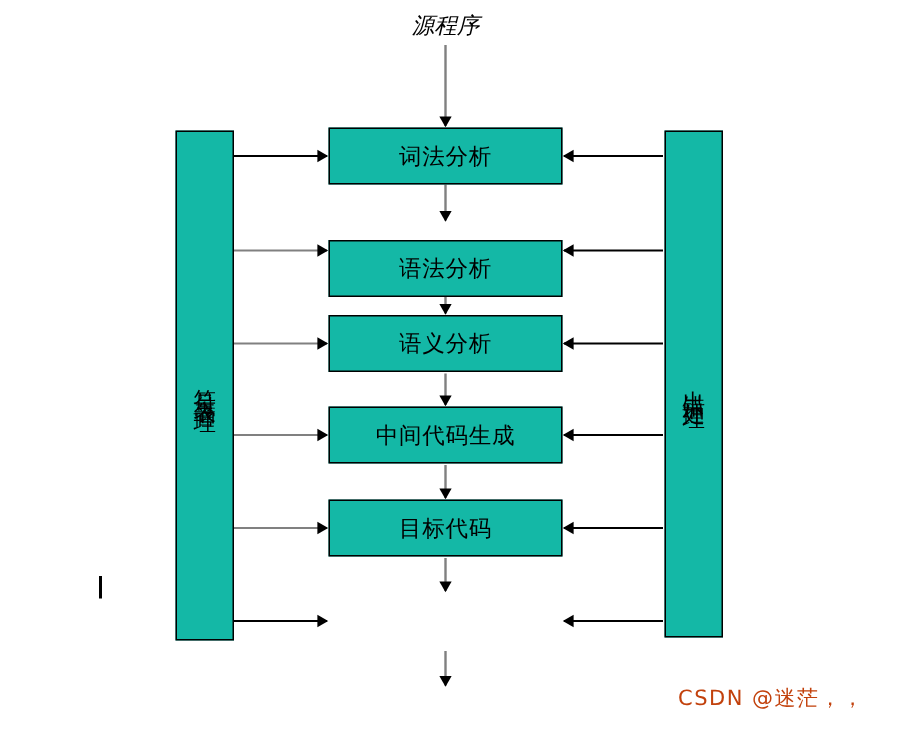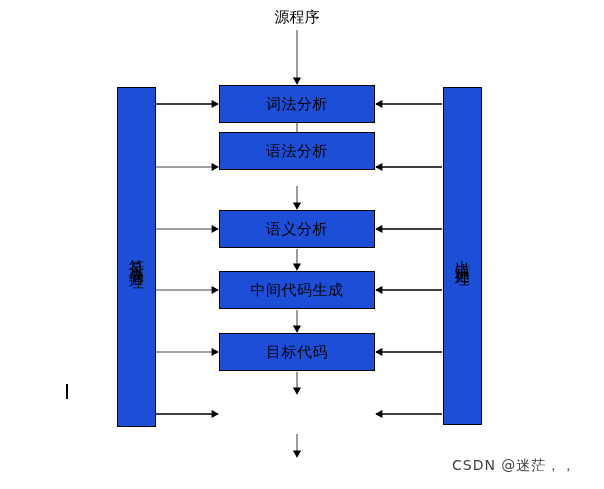--- a/index.html
+++ b/index.html
@@ -30,21 +30,21 @@
     top: 0;
     width: 604px;
     height: 489px;
     pointer-events: none;
   }
 
   .node-box {
     position: absolute;
     box-sizing: border-box;
     border: 1px solid #000000;
-    background: #1d4ed8;
+    background: #14b8a6;
     display: flex;
     align-items: center;
     justify-content: center;
   }
 
   .stage-box {
     width: 156px;
     height: 38px;
     left: 219px;
   }
@@ -74,20 +74,21 @@
     letter-spacing: 4px;
     white-space: nowrap;
   }
 
   .endpoint-label {
     position: absolute;
     font-size: 15px;
     line-height: 1;
     white-space: nowrap;
     text-align: center;
+    font-style: italic;
   }
   #source-label {
     left: 219px;
     top: 10px;
     width: 156px;
   }
   #target-label {
     left: 219px;
     top: 461px;
     width: 156px;
@@ -100,21 +101,21 @@
     width: 2px;
     height: 15px;
     background: #000000;
   }
 
   #watermark {
     position: absolute;
     left: 452px;
     top: 457px;
     font-size: 14px;
-    color: #404040;
+    color: #c2410c;
     letter-spacing: 1px;
     white-space: nowrap;
   }
 </style>
 </head>
 <body>
 
 <div id="diagram-canvas">
 
   <svg id="wires" viewBox="0 0 604 489" width="604" height="489" xmlns="http://www.w3.org/2000/svg">
@@ -163,21 +164,21 @@
   </div>
 
   <div class="node-box side-box right-side" id="error-handling-box">
     <span class="side-label">出错处理</span>
   </div>
 
   <div class="node-box stage-box" style="top:85px">
     <span class="stage-label">词法分析</span>
   </div>
 
-  <div class="node-box stage-box" style="top:132px">
+  <div class="node-box stage-box" style="top:160px">
     <span class="stage-label">语法分析</span>
   </div>
 
   <div class="node-box stage-box" style="top:210px">
     <span class="stage-label">语义分析</span>
   </div>
 
   <div class="node-box stage-box" style="top:271px">
     <span class="stage-label">中间代码生成</span>
   </div>

